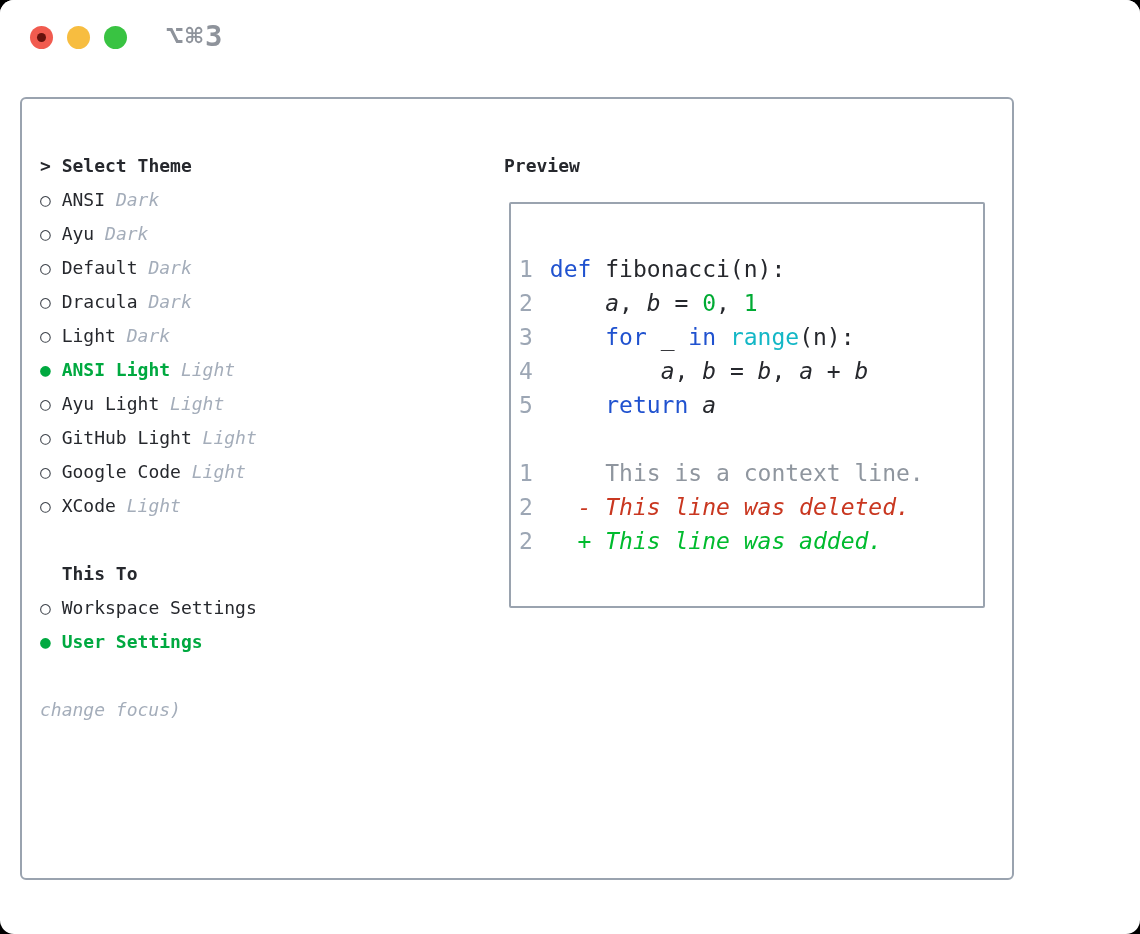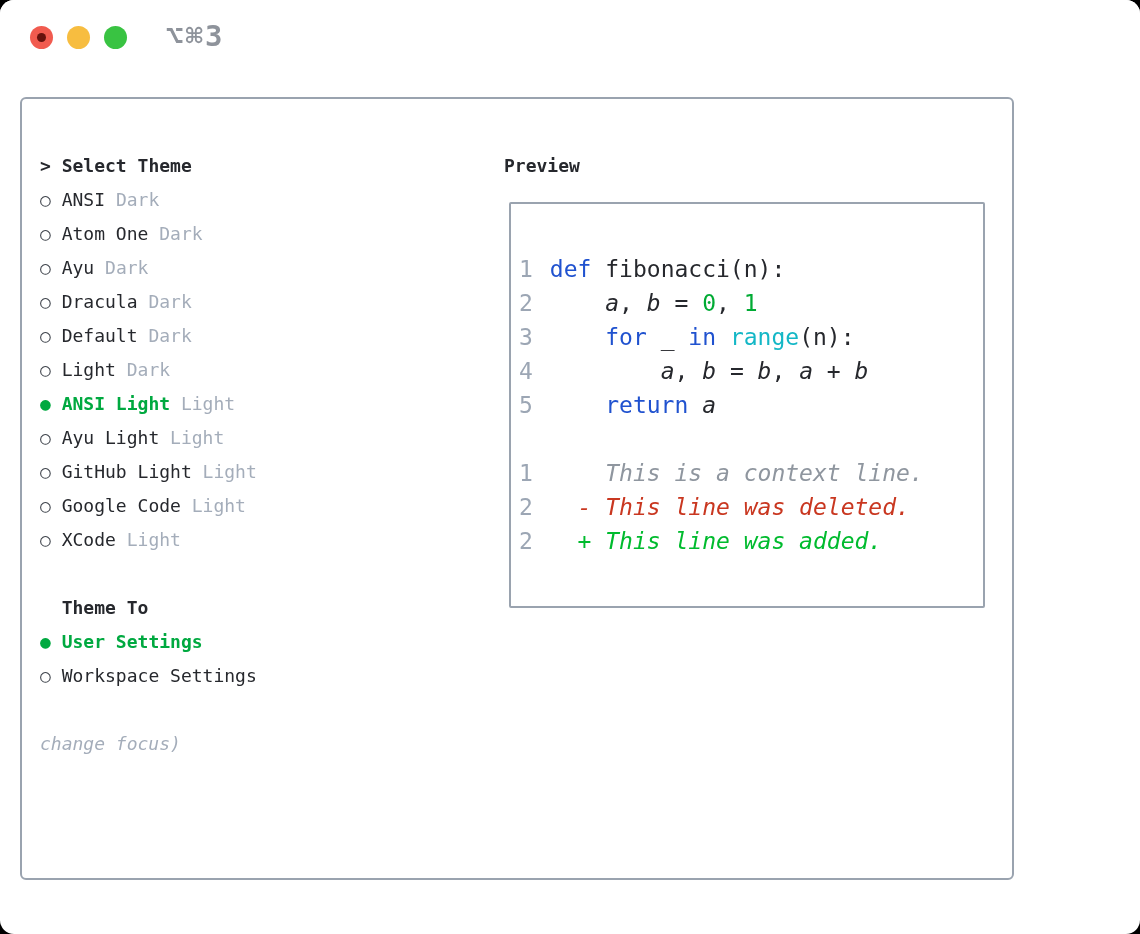--- a/index.html
+++ b/index.html
@@ -37,38 +37,38 @@
     border:2px solid var(--border);border-radius:6px;background:#ffffff;
   }
   .line{height:34px;line-height:34px;font-size:18px;white-space:pre;color:var(--text);}
   .left-col{position:absolute;left:18px;top:50px;}
   .bold{font-weight:bold;}
   .prompt{font-weight:bold;color:var(--text);}
   .radio{color:var(--radio_ring);}
   .radio.sel{color:var(--green);}
   .label{color:var(--text);}
   .label.sel{color:var(--green);font-weight:bold;}
-  .variant{color:var(--muted);}
+  .variant{color:var(--muted);font-style:italic;}
   .hint{color:var(--muted);font-style:italic;}
   
   .preview-title{position:absolute;left:482px;top:50px;}
   .preview-box{
     position:absolute;left:487px;top:103px;width:476px;height:406px;
     border:2px solid var(--border);border-radius:2px;background:#ffffff;
     box-sizing:border-box;
     padding:48px 0 0 8px;
     overflow:hidden;
   }
   .code-line{height:34px;line-height:34px;font-size:23px;white-space:pre;color:var(--text);}
   .linenum{display:inline-block;width:1ch;text-align:right;margin-right:17px;color:var(--linenum);}
   .tok-kw{color:var(--blue);}
   .tok-fn{color:var(--cyan);}
   .tok-num{color:var(--num_green);}
   .tok-var{font-style:italic;}
-  .diff-context{color:var(--ctx_gray);font-style:italic;}
+  .diff-context{color:var(--ctx_gray);}
   .diff-deleted{color:var(--red);font-style:italic;}
   .diff-added{color:var(--add_green);font-style:italic;}
 </style>
 </head>
 <body>
 
 <div class="window">
 
   <div class="titlebar">
     <span class="traffic red"></span>
@@ -76,36 +76,35 @@
     <span class="traffic green"></span>
     <span class="shortcut">⌥⌘3</span>
   </div>
 
   <div class="panel">
 
     <div class="left-col">
       <div class="line"><span class="prompt">&gt;</span><span> </span><span class="bold">Select Theme</span></div>
       <div id="theme-list">
           <div class="line"><span class="radio">○ </span><span class="label">ANSI</span><span class="variant"> Dark</span></div>
-          <div class="line"><span class="radio">○ </span><span class="label">Atom One</span><span class="variant"> Dark</span></div>
           <div class="line"><span class="radio">○ </span><span class="label">Ayu</span><span class="variant"> Dark</span></div>
+          <div class="line"><span class="radio">○ </span><span class="label">Default</span><span class="variant"> Dark</span></div>
           <div class="line"><span class="radio">○ </span><span class="label">Dracula</span><span class="variant"> Dark</span></div>
-          <div class="line"><span class="radio">○ </span><span class="label">Default</span><span class="variant"> Dark</span></div>
           <div class="line"><span class="radio">○ </span><span class="label">Light</span><span class="variant"> Dark</span></div>
           <div class="line"><span class="radio sel">● </span><span class="label sel">ANSI Light</span><span class="variant"> Light</span></div>
           <div class="line"><span class="radio">○ </span><span class="label">Ayu Light</span><span class="variant"> Light</span></div>
           <div class="line"><span class="radio">○ </span><span class="label">GitHub Light</span><span class="variant"> Light</span></div>
           <div class="line"><span class="radio">○ </span><span class="label">Google Code</span><span class="variant"> Light</span></div>
           <div class="line"><span class="radio">○ </span><span class="label">XCode</span><span class="variant"> Light</span></div>
         </div>
       <div class="line"> </div>
-      <div class="line"><span>  </span><span class="bold">Theme To</span></div>
+      <div class="line"><span>  </span><span class="bold">This To</span></div>
       <div id="apply-list">
+          <div class="line"><span class="radio">○ </span><span class="label">Workspace Settings</span></div>
           <div class="line"><span class="radio sel">● </span><span class="label sel">User Settings</span></div>
-          <div class="line"><span class="radio">○ </span><span class="label">Workspace Settings</span></div>
         </div>
       <div class="line"> </div>
       <div class="line hint">change focus)</div>
     </div>
 
     <div class="line bold preview-title">Preview</div>
 
     <div class="preview-box">
       <div id="code-lines">
           <div class="code-line"><span class="linenum">1</span><span class="tok-kw">def</span><span class="tok-plain"> fibonacci(n):</span></div>

